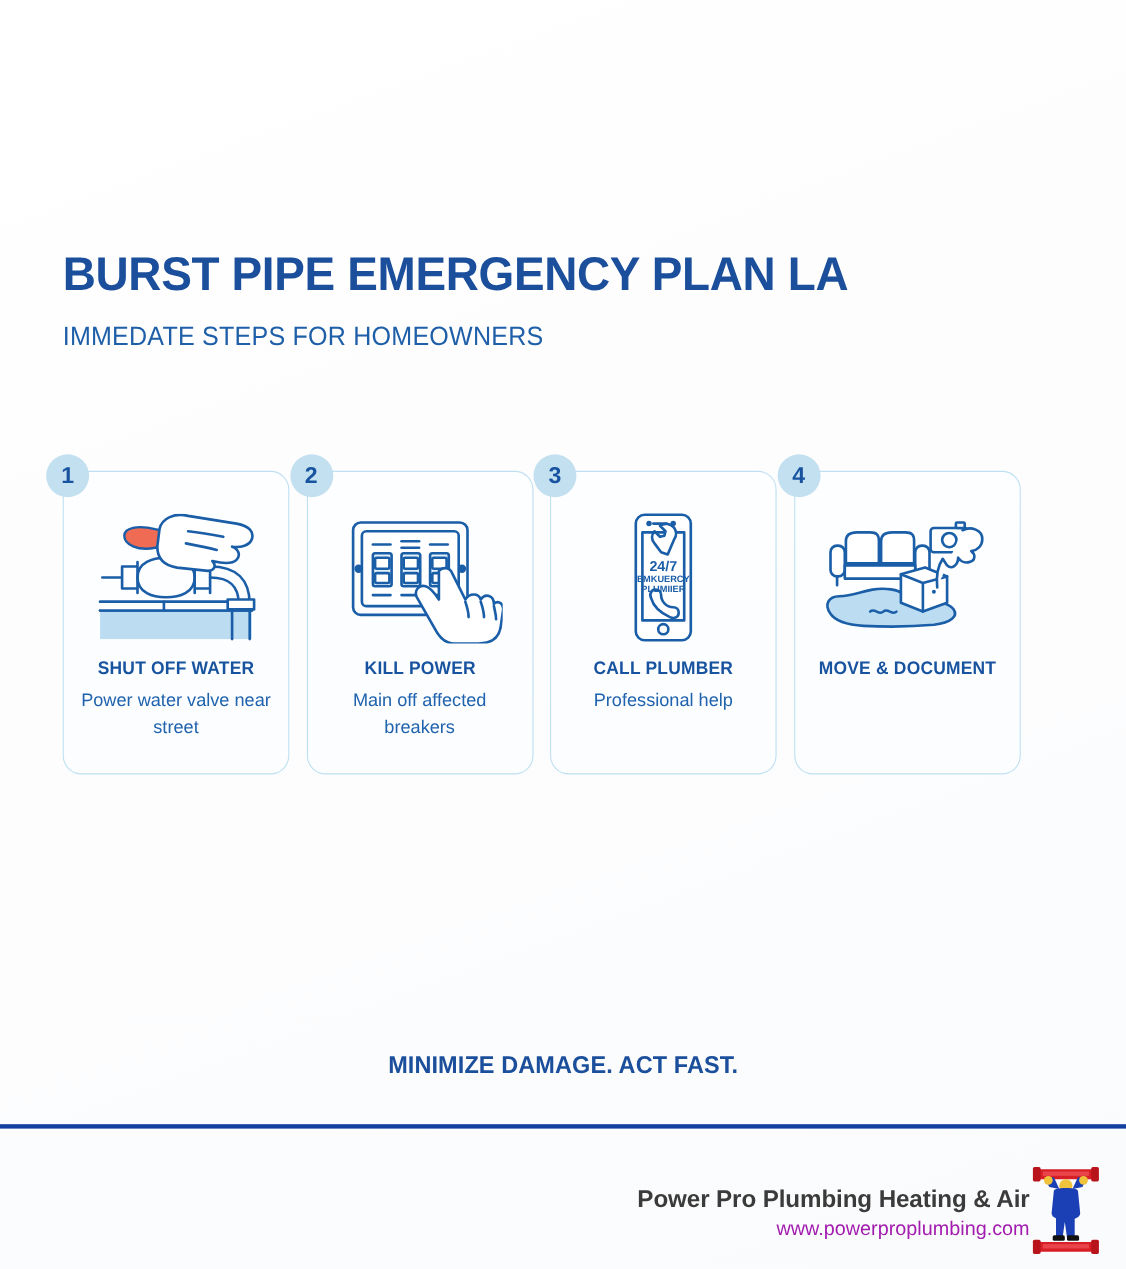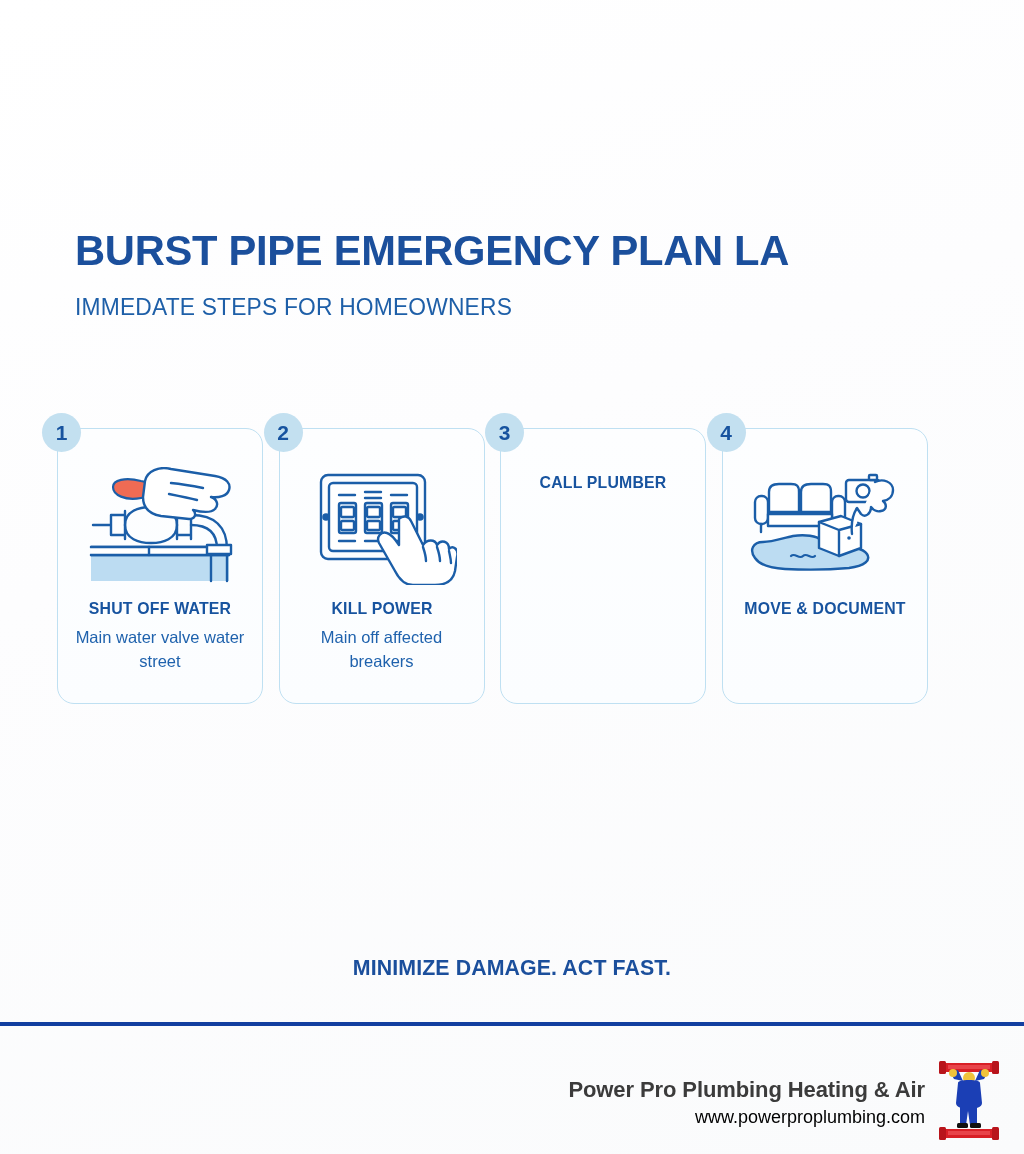--- a/index.html
+++ b/index.html
@@ -12,21 +12,21 @@
     height: 1154px;
     position: relative;
     font-family: "Liberation Sans", sans-serif;
     background: linear-gradient(160deg, #ffffff 0%, #fdfdfe 40%, #fafbfc 100%);
     overflow: hidden;
   }
 
   
   .header {
     position: absolute;
-    left: 75px;
+    left: 57px;
     top: 228px;
     width: 900px;
   }
   .title {
     font-size: 43px;
     font-weight: bold;
     color: #1b4f9c;
     letter-spacing: -0.3px;
     line-height: 1.05;
     margin: 0;
@@ -137,32 +137,32 @@
     width: 1024px;
     height: 104px;
     display: flex;
     align-items: center;
     justify-content: flex-end;
     padding-right: 22px;
     box-sizing: border-box;
   }
   .footer-text {
     text-align: right;
-    margin-right: 11px;
+    margin-right: 0;
   }
   .company {
     font-size: 22px;
     font-weight: bold;
     color: #3b3b3b;
     letter-spacing: -0.1px;
     white-space: nowrap;
   }
   .website {
     font-size: 18px;
-    color: #000000;
+    color: #a21caf;
     margin-top: 4px;
     white-space: nowrap;
   }
   .logo {
     width: 66px;
     height: 86px;
     flex: none;
   }
 </style>
 </head>
@@ -209,21 +209,21 @@
         <g fill="#ffffff" stroke="#1b5ea8" stroke-width="2.4" stroke-linecap="round" stroke-linejoin="round">
           <path d="M60 14 C62 4 74 -1 86 2 L130 9 C142 11 146 17 144 23 C142 29 134 31 126 30
                    C132 32 134 38 130 42 C126 46 116 45 108 43
                    C112 47 110 52 104 52 L76 49 C64 47 58 40 58 30 Z"></path>
           <path d="M86 16 C96 17 108 19 118 21"></path>
           <path d="M84 27 C94 29 104 31 112 33"></path>
         </g>
       </svg>
     </div>
     <div class="card-title">SHUT OFF WATER</div>
-    <div class="card-desc">Main water valve water street</div>
+    <div class="card-desc">Power water valve near street</div>
   </div>
 
   <div class="card">
     <div class="badge">2</div>
     <div class="illus">
       <svg width="150" height="118" viewBox="0 0 150 118">
         <g fill="none" stroke="#1b5ea8" stroke-width="2.4" stroke-linecap="round" stroke-linejoin="round">
           <rect x="14" y="8" width="104" height="84" rx="7" fill="#fbfdff"></rect>
           <rect x="22" y="16" width="88" height="68" rx="4" fill="#ffffff"></rect>
           <circle cx="19" cy="50" r="2.6" fill="#1b5ea8"></circle>
@@ -260,21 +260,44 @@
           <path d="M142 84 C143 89 144 92 144 96"></path>
         </g>
       </svg>
     </div>
     <div class="card-title">KILL POWER</div>
     <div class="card-desc">Main off affected breakers</div>
   </div>
 
   <div class="card">
     <div class="badge">3</div>
+    <div class="illus">
+      <svg width="150" height="124" viewBox="0 0 150 124">
+        <g fill="none" stroke="#1b5ea8" stroke-width="2.4" stroke-linecap="round" stroke-linejoin="round">
+          <rect x="50" y="4" width="50" height="114" rx="8" fill="#ffffff"></rect>
+          <rect x="56" y="20" width="38" height="80" fill="#ffffff"></rect>
+          <line x1="66" y1="12" x2="78" y2="12" stroke-width="2.6"></line>
+          <circle cx="62" cy="12" r="1.3" fill="#1b5ea8"></circle>
+          <circle cx="84" cy="12" r="1.3" fill="#1b5ea8"></circle>
+          <circle cx="75" cy="108" r="4.6"></circle>
+
+          <path d="M67 30 C64 27 64 22 67 19 L72 24 L76 23 L77 19 L72 14
+                   C76 11 82 12 85 16 C87 19 87 23 85 26 L79 40 L73 38 Z" fill="#ffffff"></path>
+
+          <path d="M64 80 C62 76 64 72 68 72 C71 72 73 74 73 77
+                   C73 83 78 88 84 88 C87 88 89 90 89 93
+                   C89 97 85 99 81 97 C72 93 66 87 64 80 Z" fill="#ffffff"></path>
+        </g>
+        <text x="75" y="55" text-anchor="middle" font-family="'Liberation Sans',sans-serif" font-size="13" font-weight="bold" fill="#1b5ea8">24/7</text>
+        <text x="75" y="65" text-anchor="middle" font-family="'Liberation Sans',sans-serif" font-size="8.4" font-weight="bold" fill="#1b5ea8">EMKUERCY</text>
+        <text x="75" y="74" text-anchor="middle" font-family="'Liberation Sans',sans-serif" font-size="8.4" font-weight="bold" fill="#1b5ea8">PLUMIIER</text>
+      </svg>
+    </div>
     <div class="card-title">CALL PLUMBER</div>
+    <div class="card-desc">Professional help</div>
   </div>
 
   <div class="card">
     <div class="badge">4</div>
     <div class="illus">
       <svg width="160" height="112" viewBox="0 0 160 112">
 
         <path d="M18 72 C8 72 4 80 10 88 C14 94 24 98 40 99
                  C60 100 82 100 104 98 C120 96 126 90 122 84
                  C118 78 104 76 96 76 C88 76 80 74 76 70

